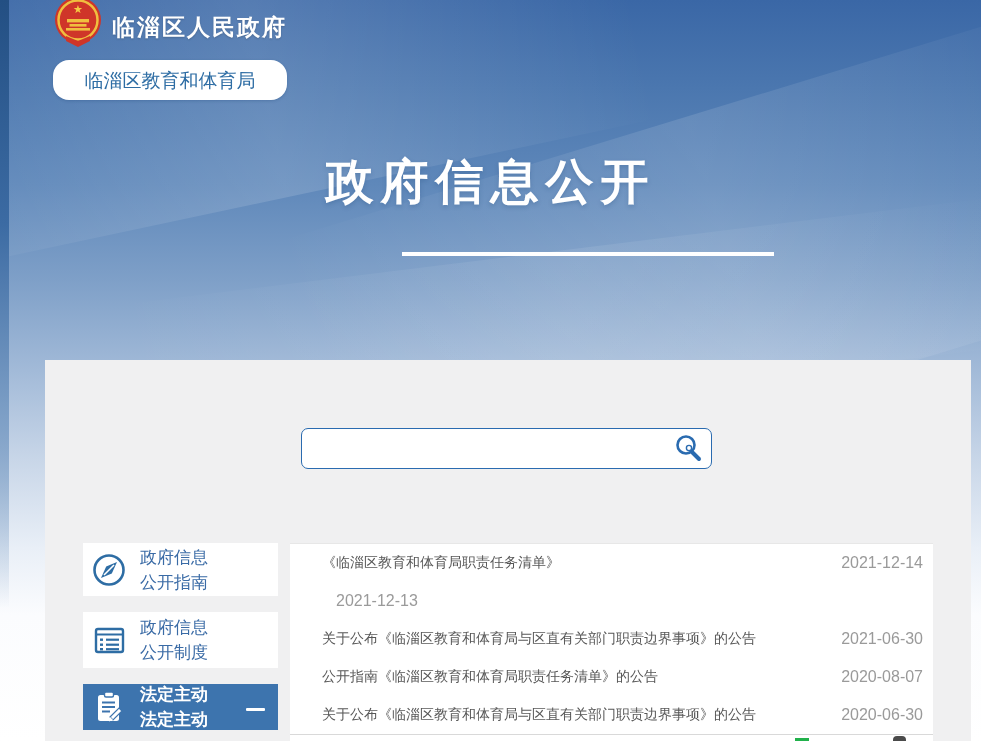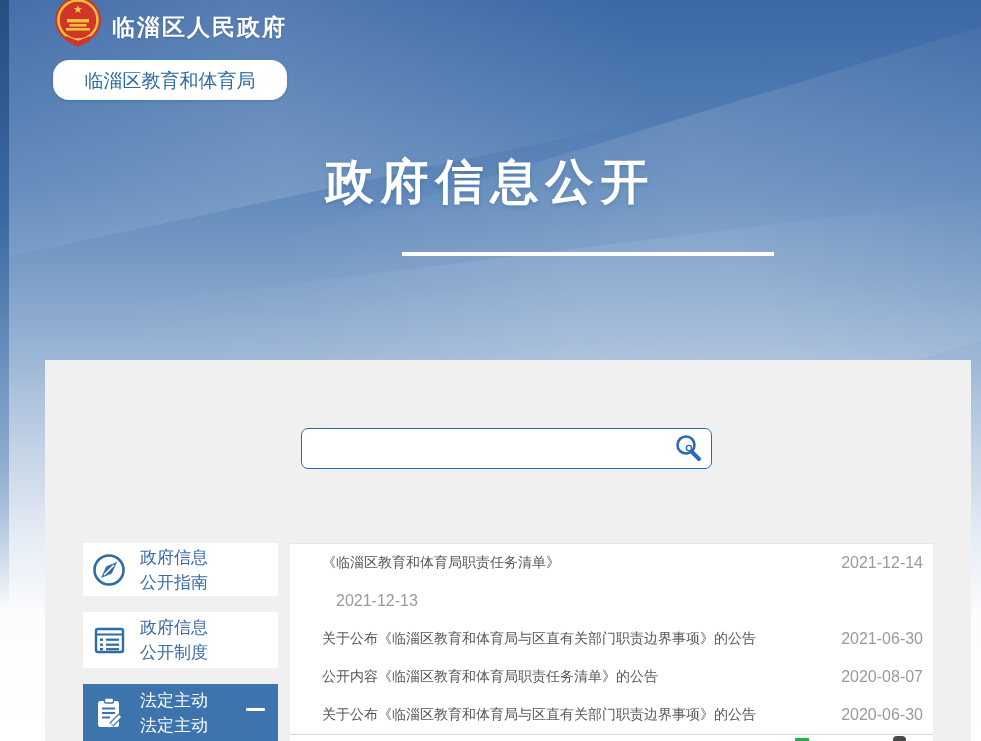--- a/index.html
+++ b/index.html
@@ -43,21 +43,21 @@
 
   
   .side-item{position:absolute;left:83px;width:195px;background:#fff;display:flex;align-items:center;
     cursor:pointer;box-sizing:border-box;padding-left:7px;}
   .side-item .ic{width:38px;height:38px;flex:0 0 38px;margin-right:12px;}
   .side-label{color:#3a6ba6;font-size:17px;line-height:25px;}
   .side-item.active{background:#3d74ae;}
   .side-item.active .side-label{color:#fff;}
   .item1{top:543px;height:53px;}
   .item2{top:612px;height:56px;}
-  .item3{top:684px;height:57px;}
+  .item3{top:684px;height:46px;font-weight:bold;}
   .minus{position:absolute;right:13px;top:24px;width:19px;height:3px;background:#fff;border-radius:1px;}
 
   
   .news-list{position:absolute;left:290px;top:543px;width:643px;height:198px;background:#fff;
     border-top:1px solid #e7e7e7;box-sizing:border-box;}
   .row{height:38px;display:flex;align-items:center;justify-content:space-between;
     padding:0 10px 0 32px;cursor:pointer;}
   .row .t{font-size:14px;color:#575757;white-space:nowrap;overflow:hidden;}
   .row .d{font-size:16px;color:#9a9a9a;flex:0 0 auto;margin-left:14px;}
   .list-divider{position:absolute;left:0;top:190px;width:100%;height:1px;background:#d9d9d9;}
@@ -154,21 +154,21 @@
       <span class="d">2021-12-14</span>
     </div>
     <div class="row">
       <span class="d">2021-12-13</span>
     </div>
     <div class="row">
       <span class="t">关于公布《临淄区教育和体育局与区直有关部门职责边界事项》的公告</span>
       <span class="d">2021-06-30</span>
     </div>
     <div class="row">
-      <span class="t">公开内容《临淄区教育和体育局职责任务清单》的公告</span>
+      <span class="t">公开指南《临淄区教育和体育局职责任务清单》的公告</span>
       <span class="d">2020-08-07</span>
     </div>
     <div class="row">
       <span class="t">关于公布《临淄区教育和体育局与区直有关部门职责边界事项》的公告</span>
       <span class="d">2020-06-30</span>
     </div>
     <div class="list-divider"></div>
   </div>
 
   <div class="cut-green"></div>

